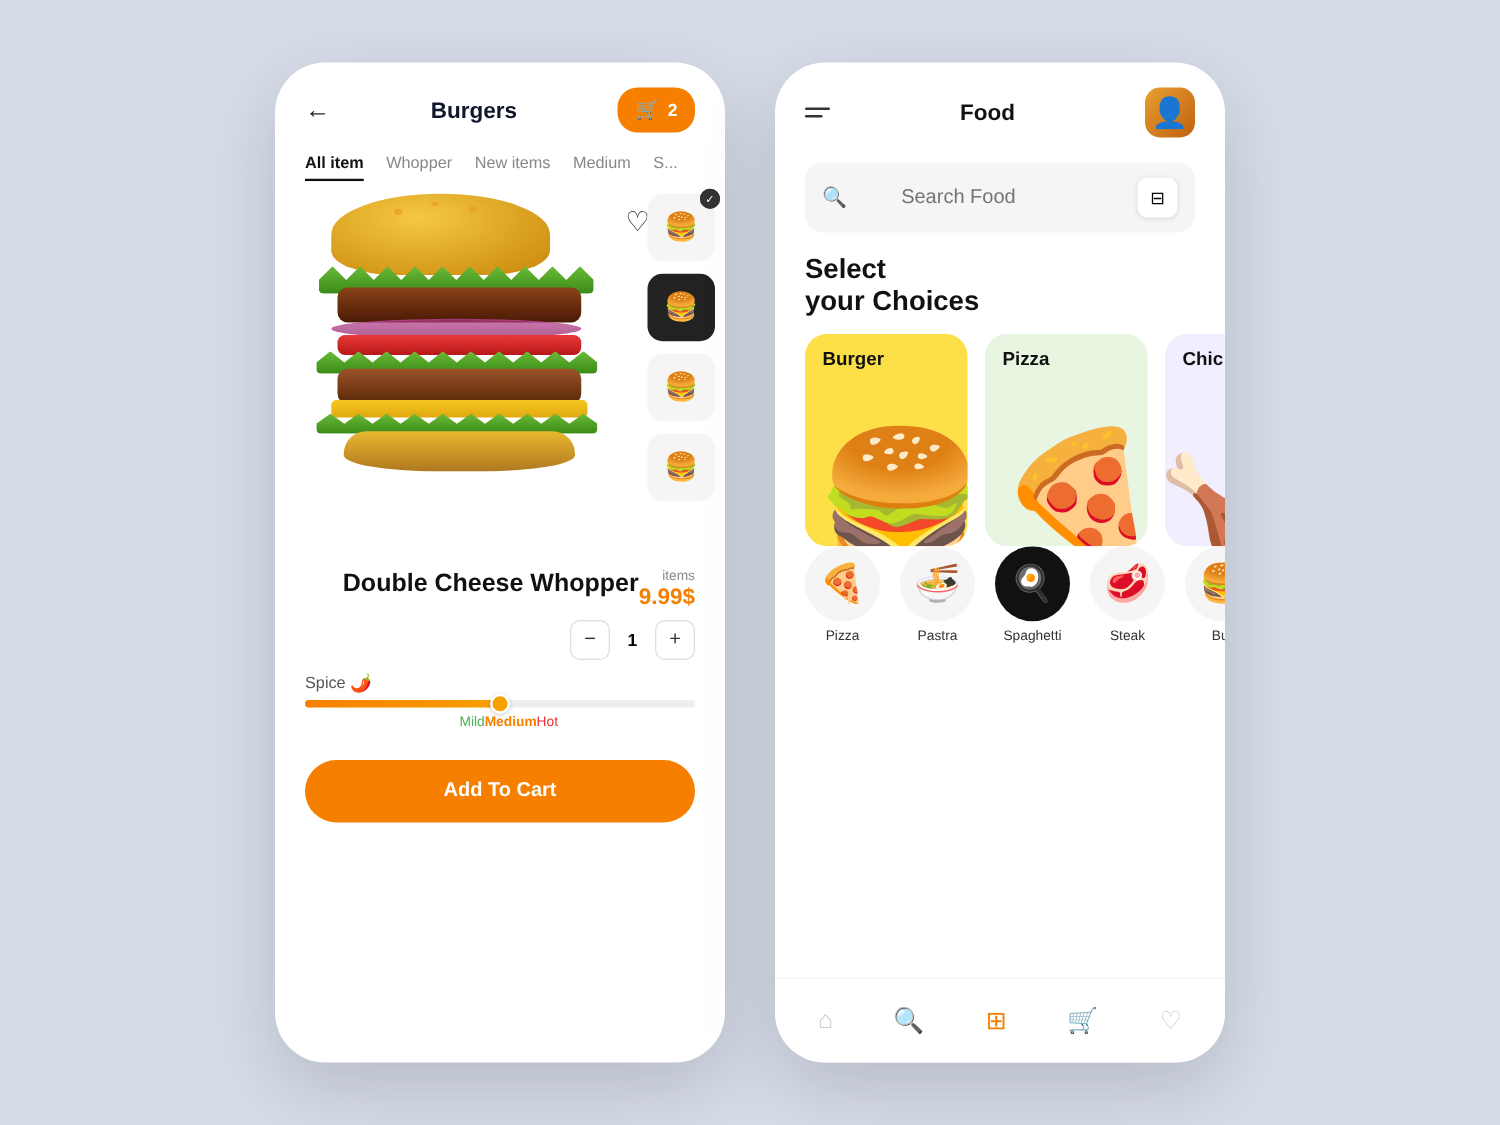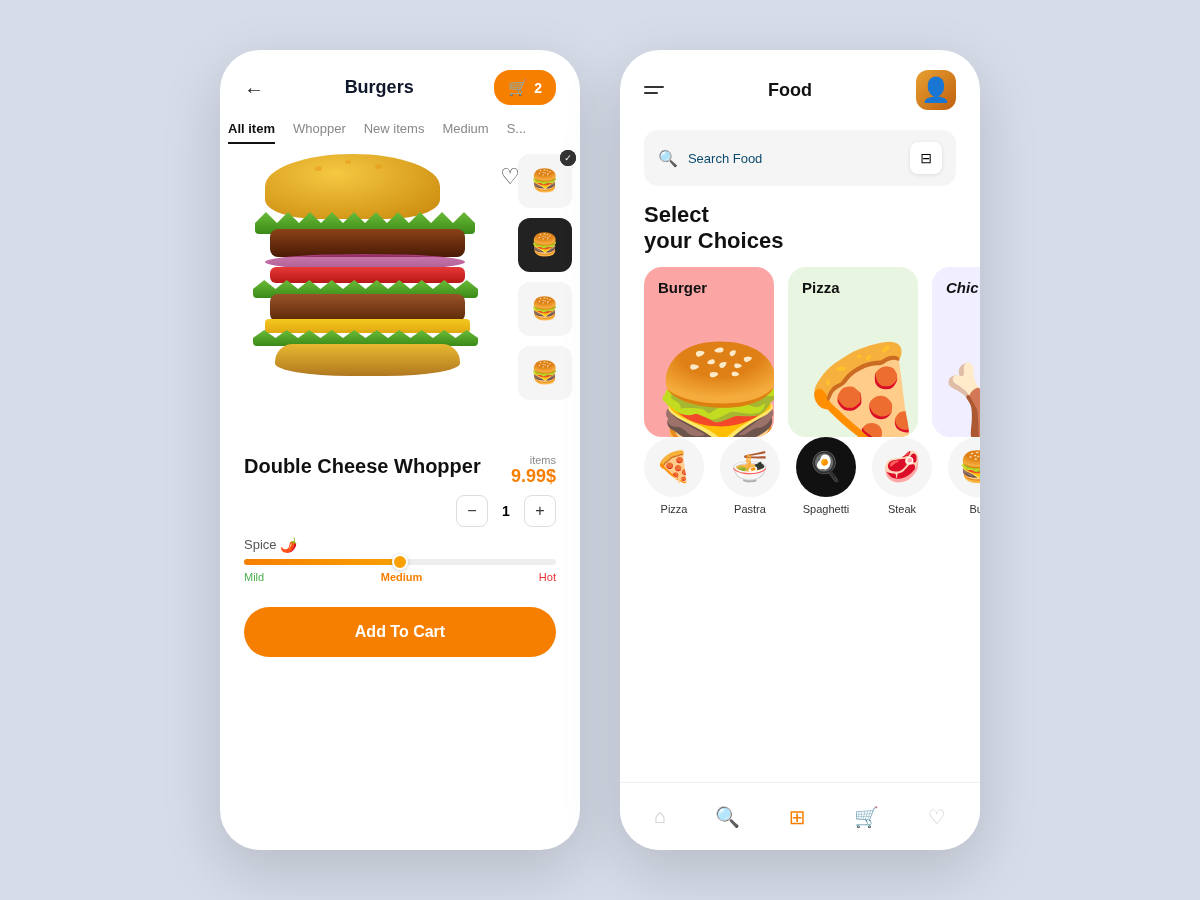--- a/index.html
+++ b/index.html
@@ -64,21 +64,21 @@
       align-items: center;
       gap: 6px;
       cursor: pointer;
     }
     .cart-icon { font-size: 16px; }
 
     
     .tabs {
       display: flex;
       gap: 18px;
-      padding: 6px 8px 0;
+      padding: 6px 24px 0;
       overflow: hidden;
     }
     .tab {
       font-size: 13px;
       color: #888;
       padding-bottom: 6px;
       cursor: pointer;
       white-space: nowrap;
     }
     .tab.active {
@@ -142,21 +142,21 @@
       line-height: 16px;
       text-align: center;
     }
 
     
     .product-info {
       padding: 0 24px;
     }
     .product-header {
       display: flex;
-      justify-content: space-between;
+      justify-content: flex-end;
       align-items: flex-start;
       margin-bottom: 8px;
     }
     .product-name {
       font-size: 20px;
       font-weight: 800;
       color: #111;
       line-height: 1.2;
     }
     .price-section {
@@ -240,22 +240,23 @@
       top: -5px;
       width: 16px;
       height: 16px;
       background: #f7a000;
       border-radius: 50%;
       border: 2px solid #fff;
       box-shadow: 0 1px 4px rgba(0,0,0,0.2);
     }
     .spice-labels {
       display: flex;
-      justify-content: space-between;
+      justify-content: center;
       font-size: 11px;
+      margin-left: 14px;
     }
     .mild { color: #4caf50; }
     .medium { color: #f77f00; font-weight: 600; }
     .hot { color: #e83030; }
 
     
     .add-cart-btn {
       margin: 10px 24px 20px;
       background: #f77f00;
       color: #fff;
@@ -314,22 +315,23 @@
       background: #f5f5f5;
       border-radius: 14px;
       padding: 12px 14px;
       display: flex;
       align-items: center;
       gap: 10px;
     }
     .search-icon-svg { color: #888; font-size: 16px; }
     .search-input-fake {
       flex: 1;
-      font-size: 13px;
-      color: #0c4a6e;
+      font-size: 16px;
+      color: #737373;
+      margin-left: 33px;
     }
     .filter-btn {
       width: 32px;
       height: 32px;
       background: #fff;
       border-radius: 8px;
       display: flex;
       align-items: center;
       justify-content: center;
       font-size: 14px;
@@ -354,23 +356,23 @@
     .choice-card {
       border-radius: 18px;
       padding: 12px 14px;
       min-width: 130px;
       height: 170px;
       position: relative;
       cursor: pointer;
       overflow: hidden;
       flex-shrink: 0;
     }
-    .choice-card.burger { background: #fca5a5; }
+    .choice-card.burger { background: #fde047; }
     .choice-card.pizza { background: #e8f5e0; }
-    .choice-card.chic { background: #f0eeff; width: 80px; font-style: italic; }
+    .choice-card.chic { background: #f0eeff; width: 80px; }
     .choice-label {
       font-size: 15px;
       font-weight: 700;
       color: #111;
     }
 
     
     .section-title-sm {
       font-size: 16px;
       font-weight: 700;

